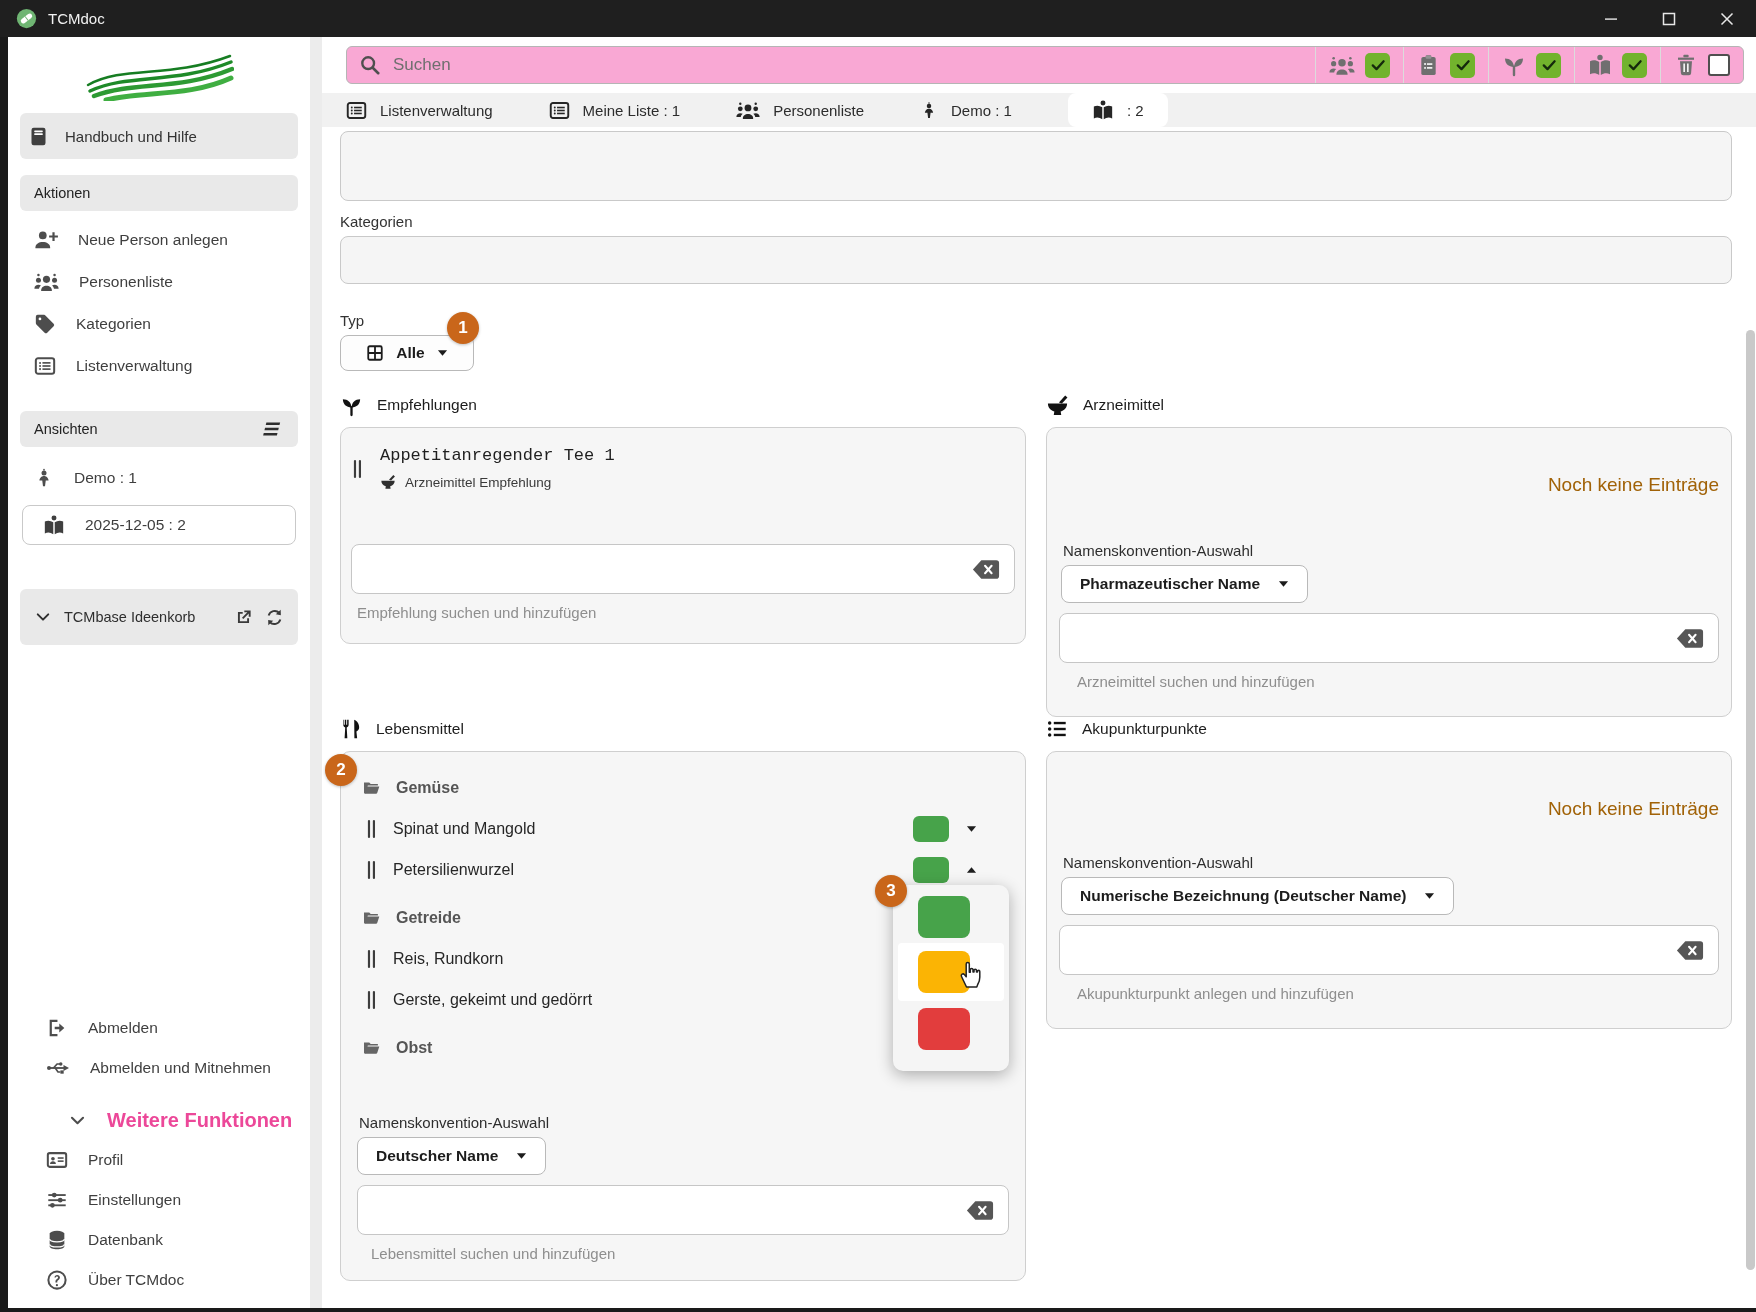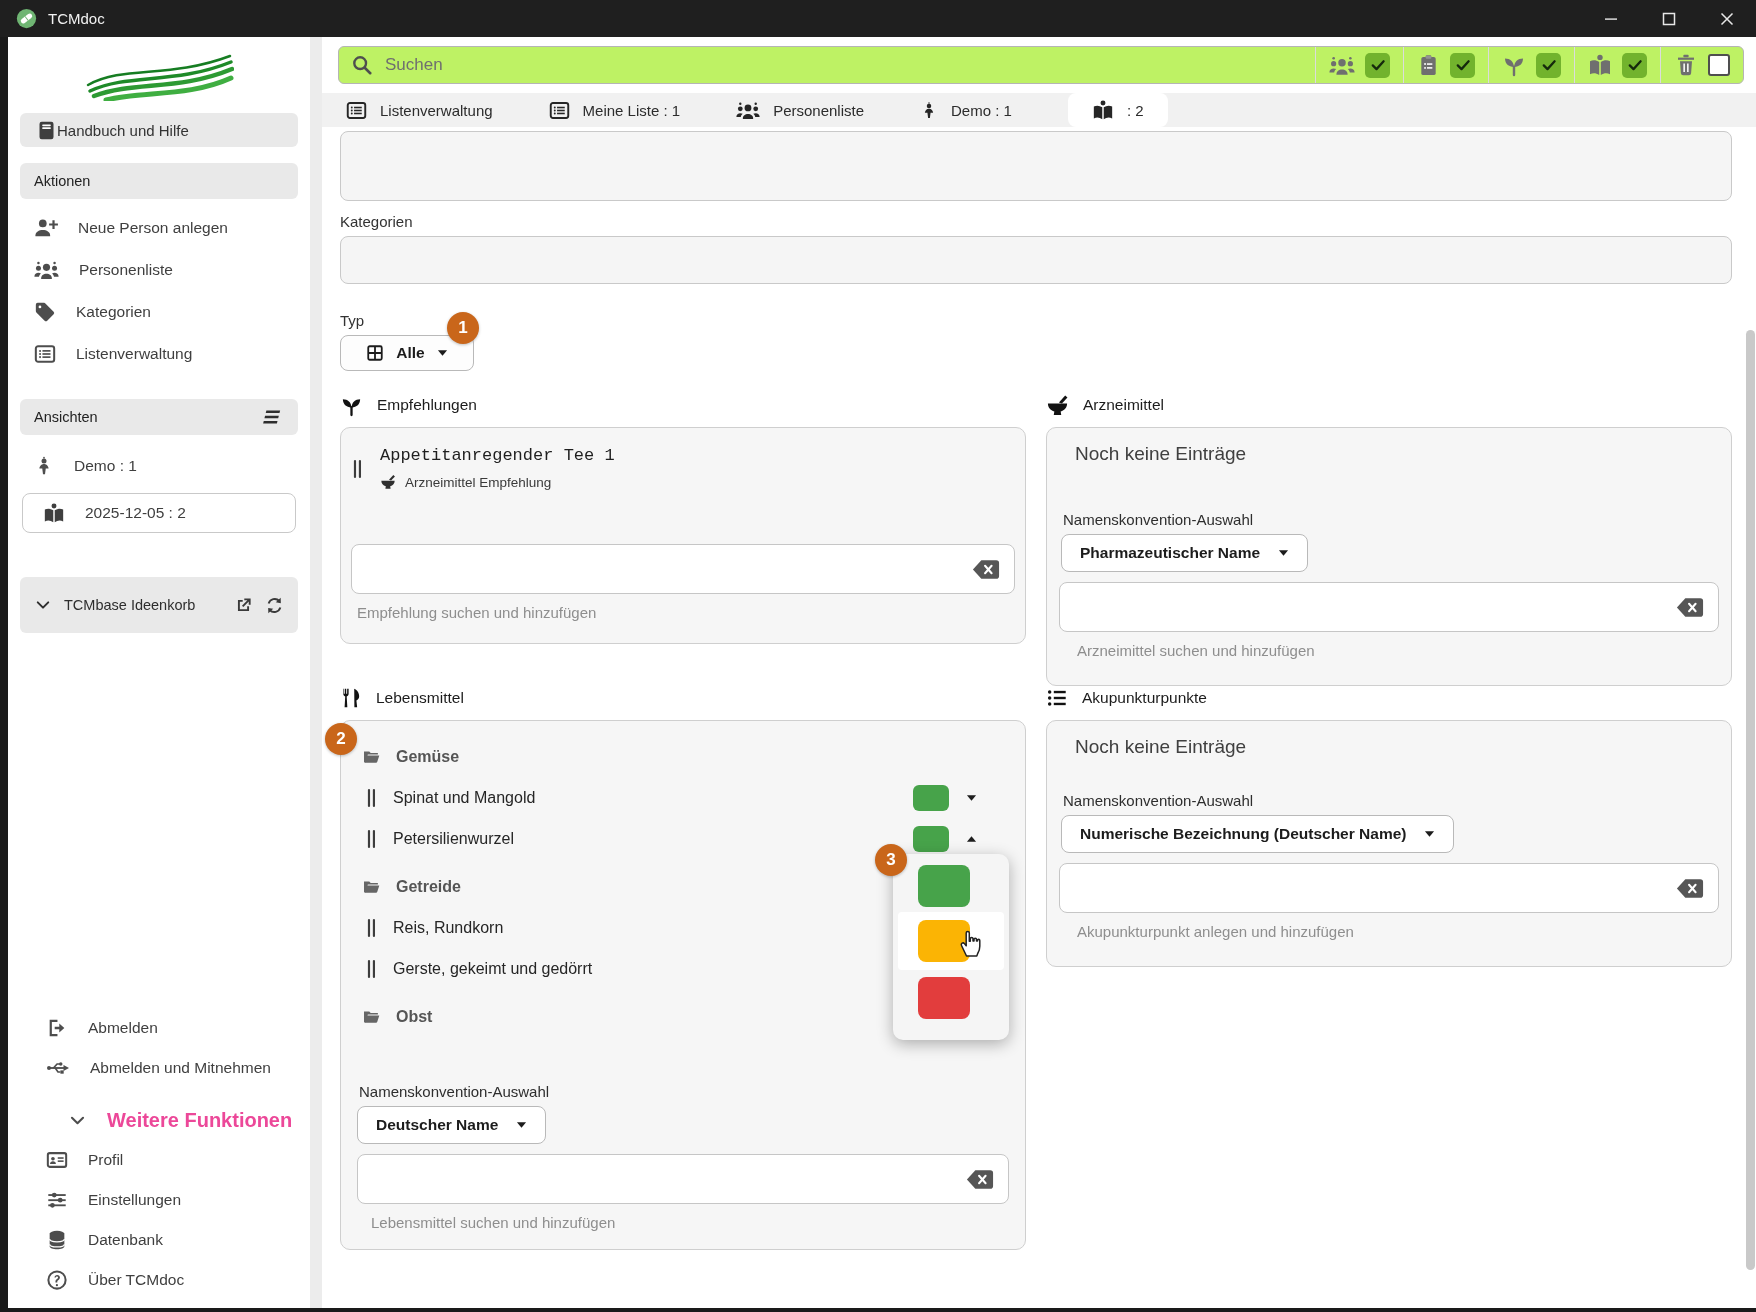--- a/index.html
+++ b/index.html
@@ -21,40 +21,40 @@
   .bottom-edge{position:absolute;left:0;bottom:0;width:1756px;height:4px;background:#1a1a1a;}
   .divider-v{position:absolute;left:310px;top:37px;width:12px;height:1271px;background:#ececec;}
 
   
   .sidebar{position:absolute;left:8px;top:37px;width:302px;height:1271px;background:#fff;box-sizing:border-box;}
   .logo{margin:16px auto 4px;text-align:center;}
   .logo svg{margin:0 auto;}
   .logo-text{font-size:27px;letter-spacing:4px;color:#131313;margin-top:2px;}
   .logo-text .thin{font-weight:400;}
   .logo-text .bold{font-weight:800;}
-  .side-btn{margin:12px 12px 0;height:34px;background:#e9e9e9;border-radius:6px;
-    display:flex;align-items:center;padding-left:16px;font-size:15px;color:#333;}
+  .side-btn{margin:12px 12px 0;height:46px;background:#e9e9e9;border-radius:6px;
+    display:flex;align-items:center;gap:16px;padding-left:8px;font-size:15px;color:#333;}
   .side-header{margin:16px 12px 0;height:36px;background:#e9e9e9;border-radius:6px;
     display:flex;align-items:center;justify-content:space-between;padding:0 14px;font-size:14.5px;color:#222;}
   .side-item{height:42px;display:flex;align-items:center;gap:20px;padding-left:26px;
     font-size:15.5px;color:#3f3f3f;}
   .side-item .ic{color:#4d4d4d;}
   .view-selected{margin:6px 14px 0;height:40px;background:#fff;border:1px solid #c9c9c9;border-radius:8px;
     display:flex;align-items:center;gap:20px;padding-left:20px;font-size:15.5px;color:#3f3f3f;box-sizing:border-box;}
   .ideenkorb{margin:44px 12px 0;height:56px;background:#e9e9e9;border-radius:6px;
     display:flex;align-items:center;gap:12px;padding:0 14px;font-size:14.5px;color:#2e2e2e;}
   .ideenkorb .grow{flex:1;}
   .side-footer{position:absolute;left:12px;right:0;bottom:8px;}
   .side-footer .side-item{height:40px;}
   .wf{font-weight:600;font-size:20px;color:#ec4899;margin-top:12px;padding-left:48px;}
 
   
   .main{position:absolute;left:322px;top:37px;width:1434px;height:1271px;background:#fff;}
-  .searchbar{position:absolute;left:16px;top:9px;right:12px;height:38px;border:1px solid #b5b5b5;
-    border-radius:6px;display:flex;align-items:center;padding:0 0 0 12px;box-sizing:border-box;background:#bef264;}
+  .searchbar{position:absolute;left:24px;top:9px;right:12px;height:38px;border:1px solid #b5b5b5;
+    border-radius:6px;display:flex;align-items:center;padding:0 0 0 12px;box-sizing:border-box;background:#f9a8d4;}
   .searchbar input{flex:1;border:none;outline:none;font-size:17px;color:#444;background:transparent;
     font-family:"Liberation Sans",sans-serif;margin-left:10px;}
   .searchbar input::placeholder{color:#6f6f6f;}
   .tool-group{display:flex;align-items:center;gap:10px;padding:0 13px;height:36px;border-left:1px solid #dcdcdc;color:#6f6f6f;}
   .chk{width:25px;height:25px;border-radius:5px;background:#72b32d;display:flex;align-items:center;justify-content:center;}
   .chk-empty{width:22px;height:22px;border-radius:3px;background:#fff;border:2.5px solid #4f4f4f;box-sizing:border-box;}
 
   .tabbar{position:absolute;left:0;right:0;top:56px;height:34px;background:#f1f1f1;
     display:flex;align-items:center;padding-left:24px;gap:56px;box-sizing:border-box;}
   .tab{display:flex;align-items:center;gap:13px;font-size:15px;color:#2c2c2c;height:34px;}
@@ -87,21 +87,21 @@
   .rec-title{font-size:17px;color:#1f1f1f;font-family:Liberation Mono, monospace;}
   .rec-sub{display:flex;align-items:center;gap:9px;margin-top:9px;font-size:13.5px;color:#3a3a3a;}
   .search-input{margin:54px 10px 0 10px;height:50px;background:#fff;border:1px solid #c6c6c6;border-radius:8px;
     display:flex;align-items:center;padding:0 14px;box-sizing:border-box;}
   .search-input input{flex:1;border:none;outline:none;background:transparent;font-size:16px;
     font-family:"Liberation Sans",sans-serif;}
   .hint{margin:10px 10px 20px 16px;font-size:15px;color:#8e8e8e;}
   .card.c-emp{padding-bottom:2px;}
 
   
-  .empty-text{margin:13px 0 0 16px;font-size:19px;color:#404040;}
+  .empty-text{margin:44px 0 0 16px;font-size:19px;color:#a16207;text-align:right;}
   .conv-label{margin:46px 0 6px 4px;font-size:15px;color:#2e2e2e;}
   .conv-btn{height:38px;background:#fff;border:1px solid #b9b9b9;border-radius:8px;display:inline-flex;
     align-items:center;gap:18px;padding:0 18px;font-size:15.5px;font-weight:600;color:#1c1c1c;
     box-sizing:border-box;margin-left:2px;}
   .card.c-right{padding:2px 12px 6px 12px;}
   .card.c-right .search-input{margin:10px 0 0 0;}
   .card.c-right .hint{margin-left:18px;}
 
   
   .card.c-food{padding:10px 14px 14px;}

